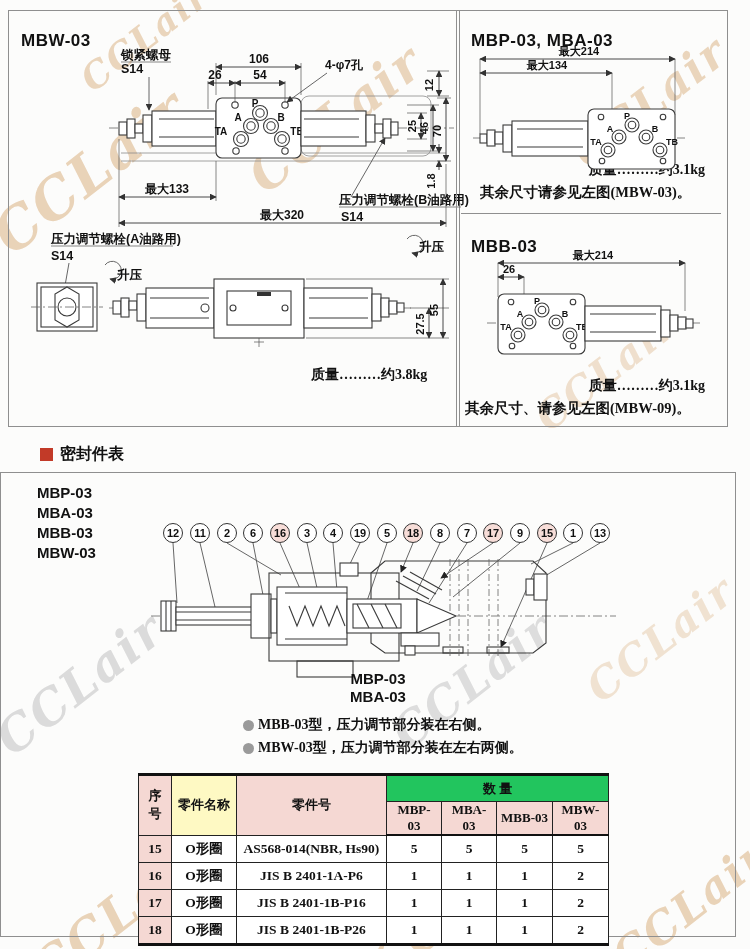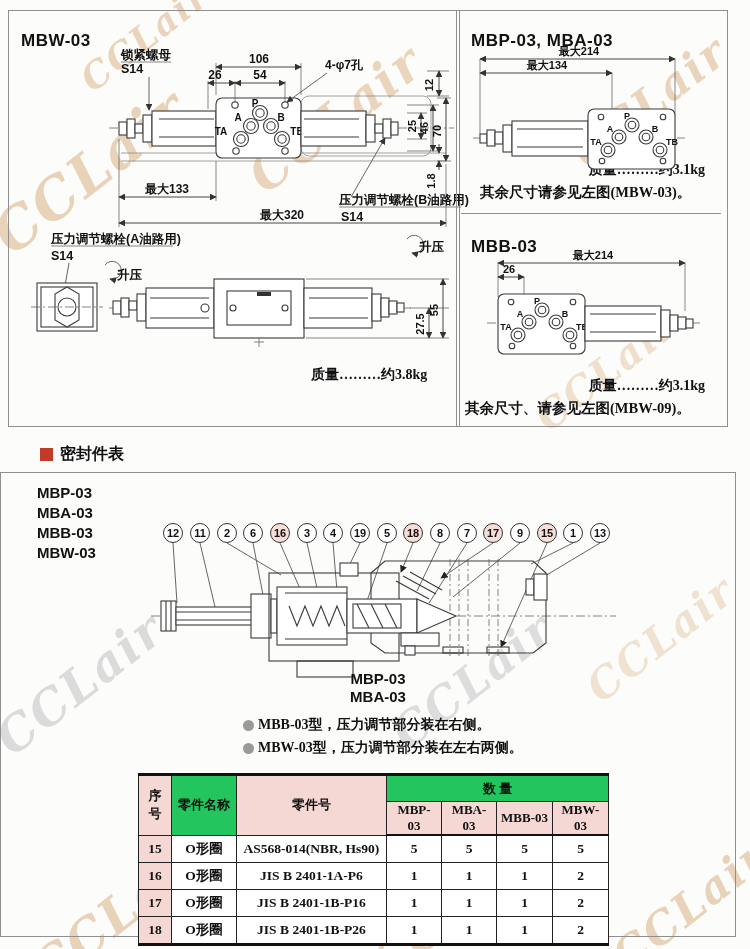--- a/index.html
+++ b/index.html
@@ -547,21 +547,21 @@
           <col style="width:65px;">
           <col style="width:150px;">
           <col style="width:55px;">
           <col style="width:55px;">
           <col style="width:56px;">
           <col style="width:56px;">
         </colgroup>
       <thead>
         <tr>
           <th rowspan="2" style="background:#f5d8d3;">序号</th>
-          <th rowspan="2" style="background:#22c55e;">零件名称</th>
+          <th rowspan="2" style="background:#fef9c3;">零件名称</th>
           <th rowspan="2" style="background:#f5d8d3;">零件号</th>
           <th colspan="4" style="background:#22c55e;">数 量</th>
         </tr>
         <tr class="hdr2">
           <th style="background:#f5d8d3;">MBP-03</th>
           <th style="background:#f5d8d3;">MBA-03</th>
           <th style="background:#f5d8d3;">MBB-03</th>
           <th style="background:#f5d8d3;">MBW-03</th>
         </tr>
       </thead>

